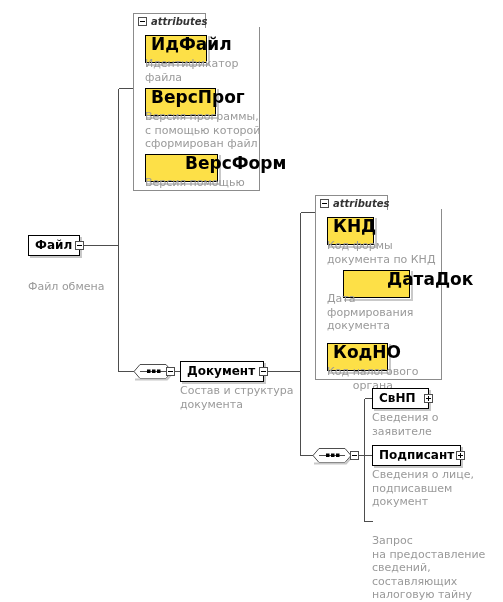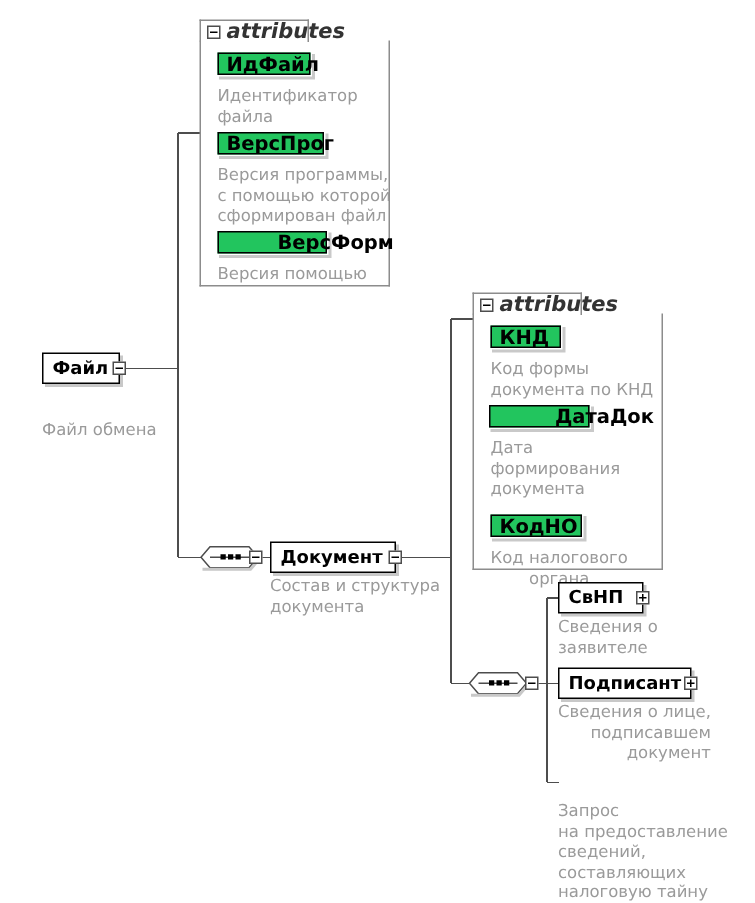--- a/index.html
+++ b/index.html
@@ -72,43 +72,43 @@
     position:absolute;left:0;top:0;
     box-sizing:border-box;
     height:15px;
     border:1px solid #8c8c8c;
     border-bottom:none;
     background:#ffffff;
     display:flex;align-items:center;
     padding-left:4px;
   }
   .gtab .tlabel{
-    font-size:14px;font-style:italic;font-weight:bold;
+    font-size:10px;font-style:italic;font-weight:bold;
     color:#333333;margin-left:4px;letter-spacing:0px;
   }
   .tbox{
     position:relative;
     width:9px;height:9px;box-sizing:border-box;
     background:#ffffff;border:1px solid #4d4d4d;
     flex:0 0 auto;
   }
   .tbox::before{
     content:"";position:absolute;left:1px;top:3px;
     width:5px;height:1px;background:#000000;
   }
 
   
   .attr{
     position:absolute;
     box-sizing:border-box;
-    height:15px;
-    background:#22c55e;
+    height:28px;
+    background:#fde047;
     border:1px solid #000000;
     padding:0 5px;
-    font-size:13px;font-weight:bold;color:#000000;
+    font-size:17px;font-weight:bold;color:#000000;
     line-height:16px;
     white-space:nowrap;
     box-shadow:0 0 0 1px #ffffff, 2px 2px 0 1px #c9c9c9;
   }
 
   
   .seq{
     position:absolute;
     width:44px;height:19px;
   }
@@ -202,21 +202,21 @@
     <div class="gframe" style="left:0;top:14px;width:127px;height:171px;"></div>
     <div class="gtab" style="left:0;top:0;width:73px;">
       <span class="tbox"></span>
       <span class="tlabel">attributes</span>
     </div>
 
     <div class="attr" style="left:12px;top:22px;width:47px;">КНД</div>
     <div class="ann" style="left:12px;top:44px;">Код формы
 документа по КНД</div>
 
-    <div class="attr" style="left:11px;top:75px;width:67px;padding-left:43px;">ДатаДок</div>
+    <div class="attr" style="left:28px;top:75px;width:67px;padding-left:43px;">ДатаДок</div>
     <div class="ann" style="left:12px;top:97px;">Дата
 формирования
 документа</div>
 
     <div class="attr" style="left:12px;top:148px;width:61px;">КодНО</div>
     <div class="ann" style="left:12px;top:170px;text-align:center;">Код налогового
 органа</div>
   </div>
 
   <div class="seq" style="left:310px;top:446px;">
@@ -237,21 +237,21 @@
     <span class="label">СвНП</span>
     <span class="handle right plus"></span>
   </div>
   <div class="ann" style="left:372px;top:411px;">Сведения о
 заявителе</div>
 
   <div class="elem" style="left:372px;top:445px;width:89px;">
     <span class="label">Подписант</span>
     <span class="handle right plus"></span>
   </div>
-  <div class="ann" style="left:372px;top:468px;text-align:right;">Сведения о лице,
+  <div class="ann" style="left:372px;top:468px;">Сведения о лице,
 подписавшем
 документ</div>
 
   <div class="ann" style="left:372px;top:534px;">Запрос
 на предоставление
 сведений,
 составляющих
 налоговую тайну</div>
 
 </div>

